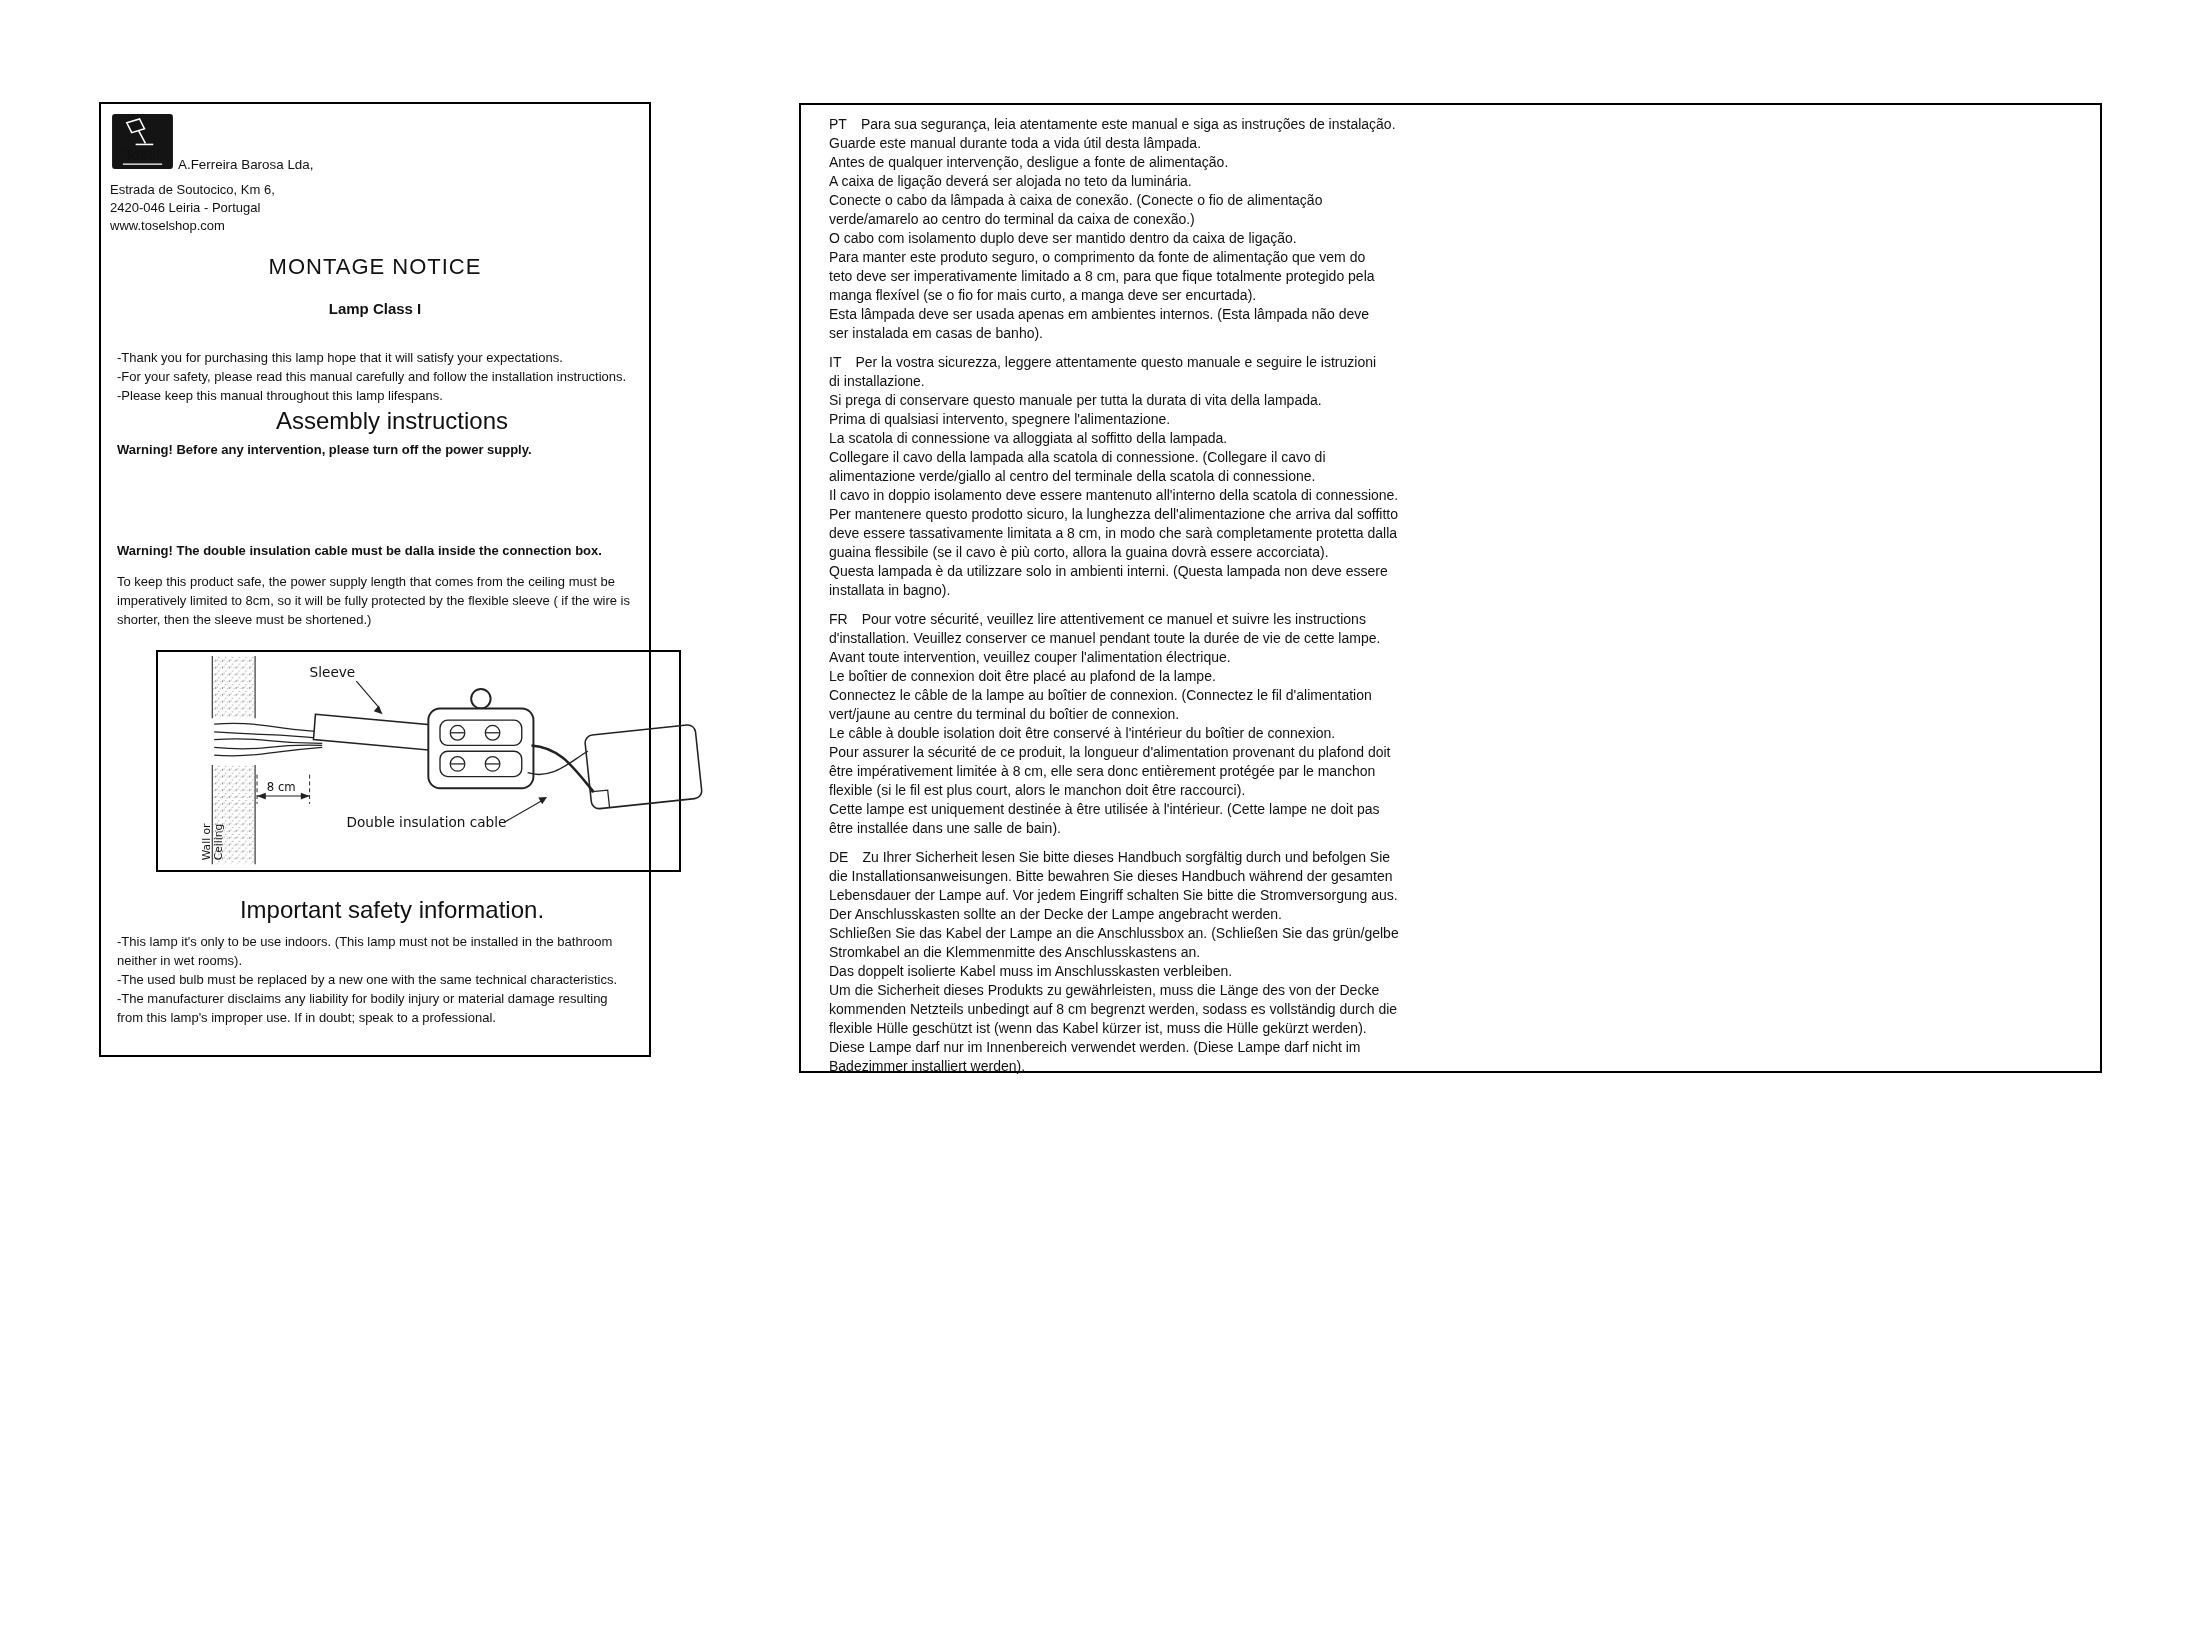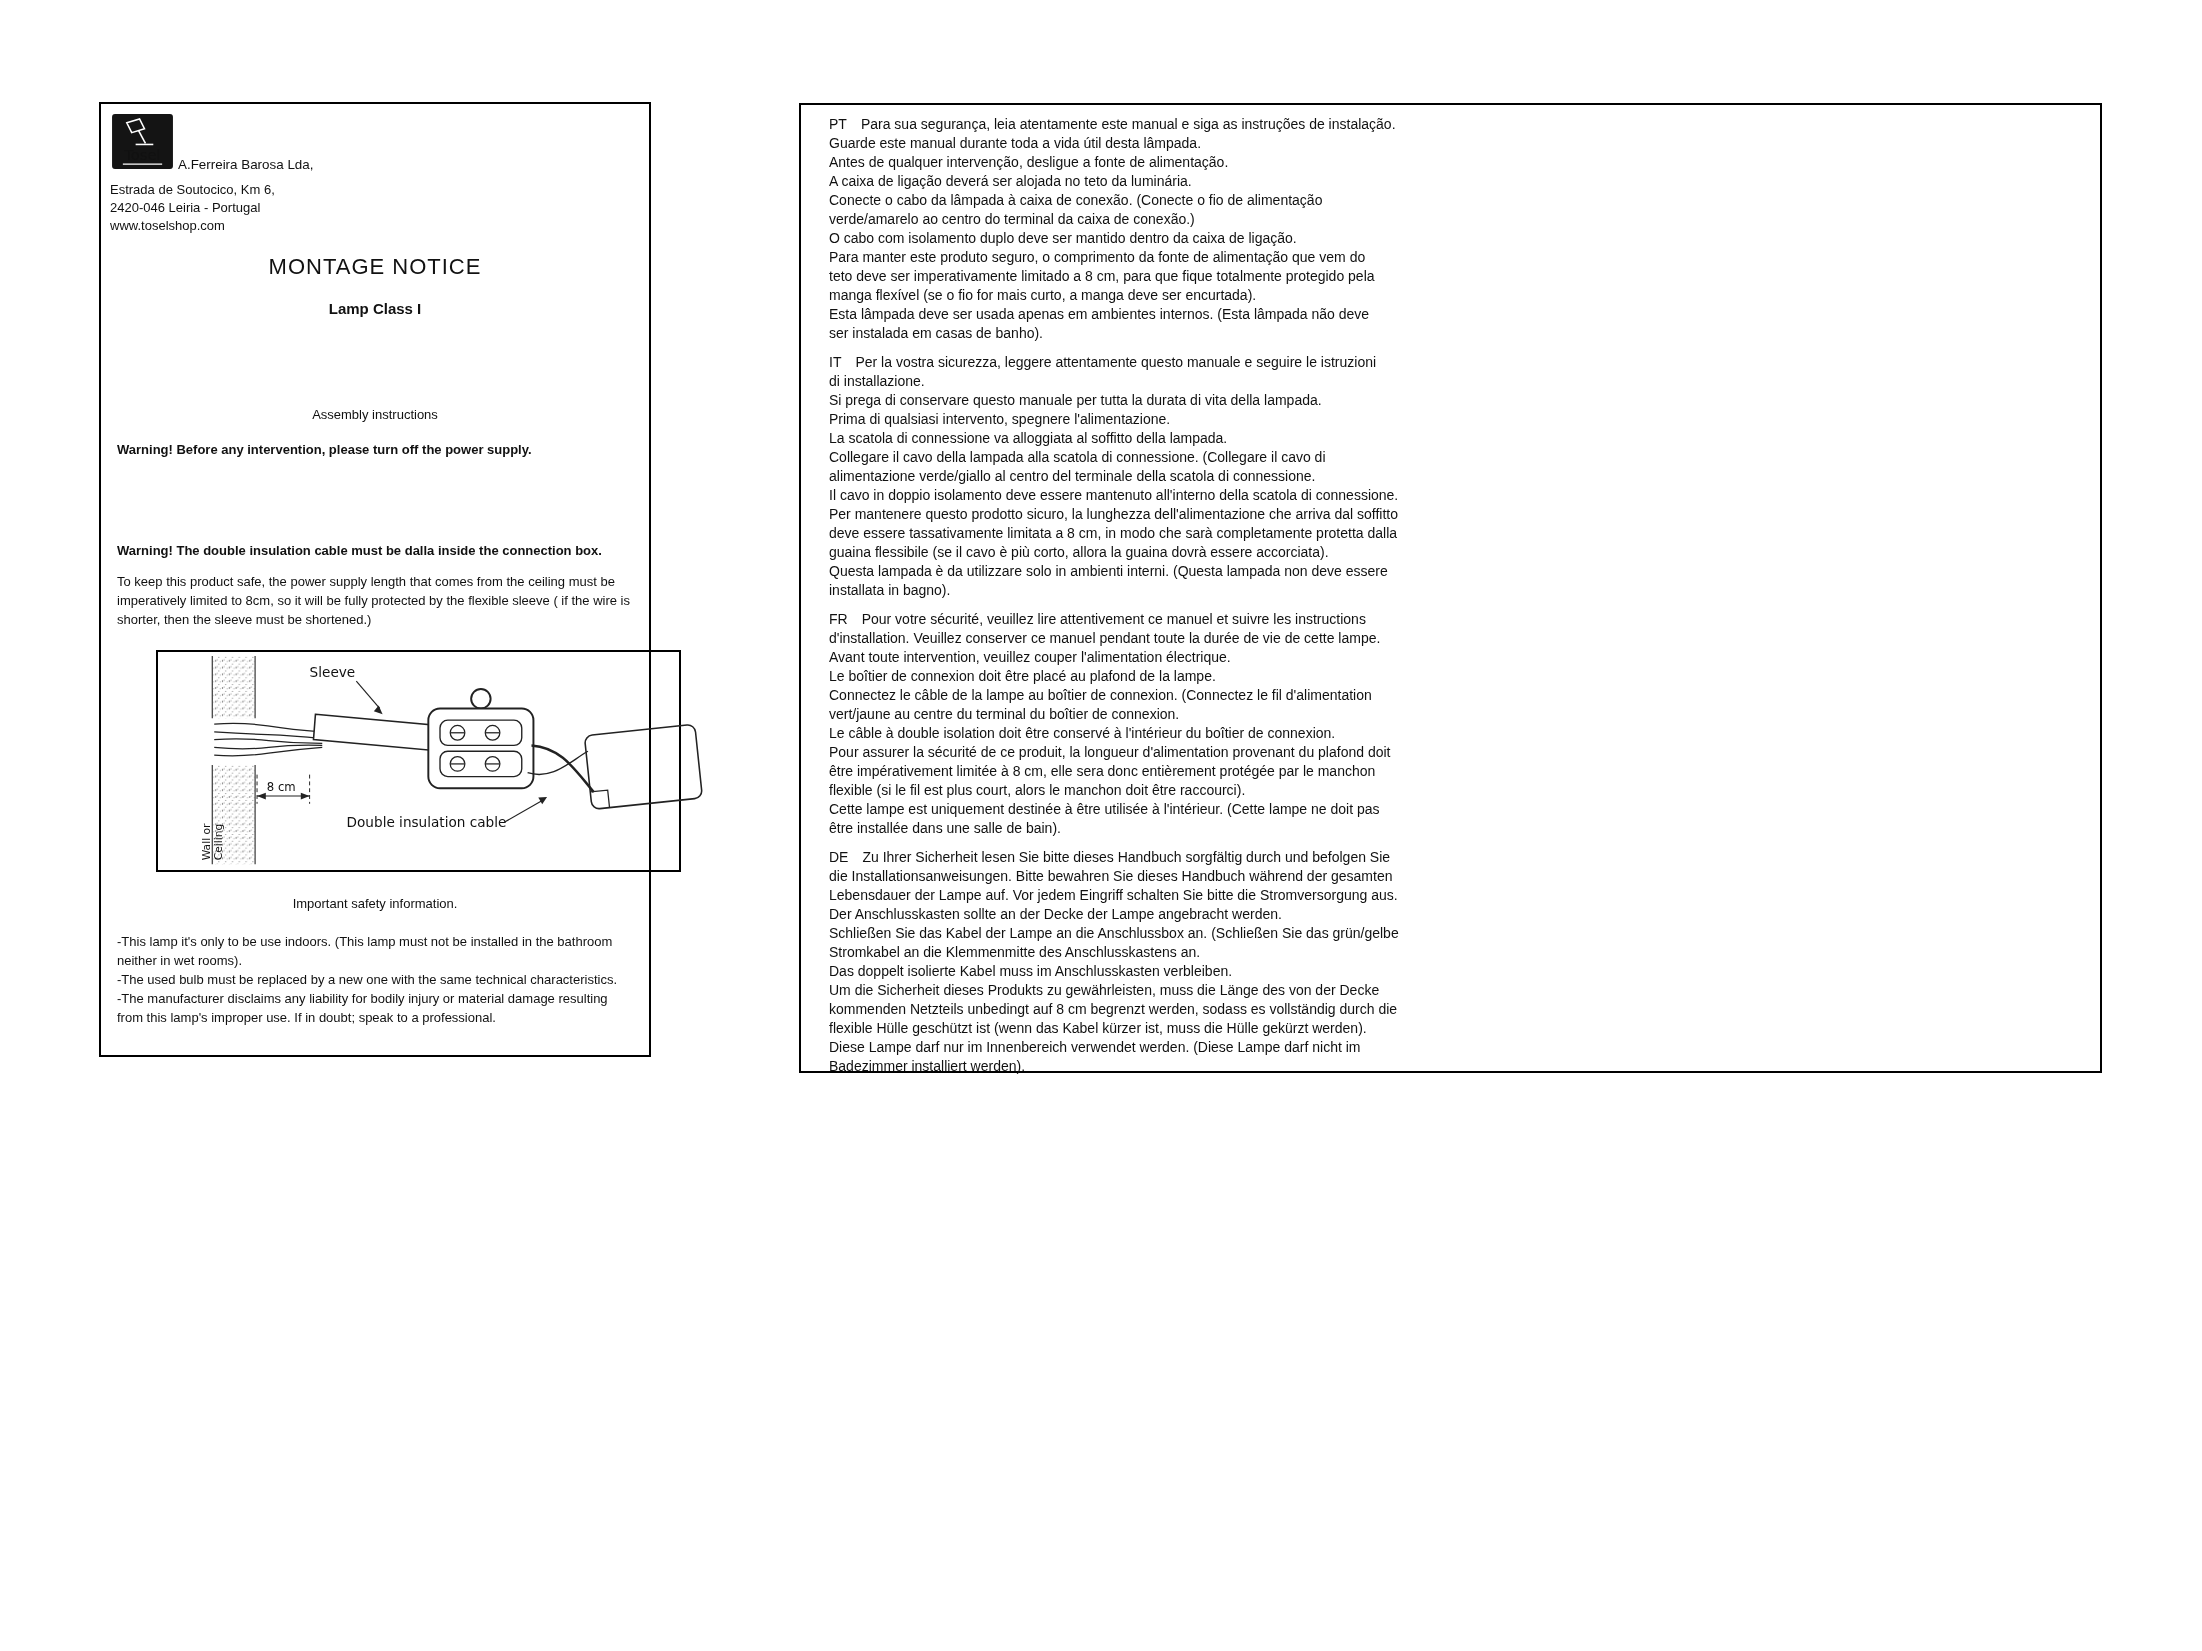--- a/index.html
+++ b/index.html
@@ -6,21 +6,21 @@
   body{width:2203px;height:1651px;position:relative;font-family:"Liberation Sans","DejaVu Sans",sans-serif;color:#111;}
   .page{position:absolute;background:#fff;border:2px solid #000;box-sizing:border-box;}
   #left-page{left:99px;top:102px;width:552px;height:955px;}
   #right-page{left:799px;top:103px;width:1303px;height:970px;padding:10px 20px;}
   .ml{white-space:pre-line;}
   .abs{position:absolute;}
   .body-text{font-size:13px;line-height:19px;}
   .bold{font-weight:bold;}
   .center{width:100%;text-align:center;}
   #doc-title{font-size:22px;letter-spacing:1px;}
-  .section-heading{font-size:13px;}
+  .section-heading{font-size:24px;padding-left:17px;}
   #subtitle{font-size:15px;font-weight:bold;}
   .addr{font-size:13px;line-height:18px;}
   .company{font-size:13.4px;}
   .lang-section{font-size:14px;line-height:19px;margin:0 0 10px 8px;white-space:pre-line;max-width:713px;}
   #diagram-box{left:55px;top:546px;width:525px;height:222px;border:2px solid #000;box-sizing:border-box;padding-left:40px;}
   svg text{font-family:"DejaVu Sans","Liberation Sans",sans-serif;fill:#111;}
 </style>
 </head>
 <body>
 
@@ -39,20 +39,23 @@
     </svg>
   </div>
   <div class="abs company" style="left:77px;top:53px;">A.Ferreira Barosa Lda,</div>
   <div class="abs addr ml" style="left:9px;top:77px;">Estrada de Soutocico, Km 6,
 2420-046 Leiria - Portugal
 www.toselshop.com</div>
 
   <div class="abs center" id="doc-title" style="top:150px;">MONTAGE NOTICE</div>
   <div class="abs center" id="subtitle" style="top:196px;">Lamp Class I</div>
 
+  <div class="abs body-text ml" style="left:16px;top:244px;width:614px;">-Thank you for purchasing this lamp hope that it will satisfy your expectations.
+-For your safety, please read this manual carefully and follow the installation instructions.
+-Please keep this manual throughout this lamp lifespans.</div>
 
   <div class="abs center section-heading" style="top:303px;">Assembly instructions</div>
 
   <div class="abs body-text bold" style="left:16px;top:336px;width:614px;">Warning! Before any intervention, please turn off the power supply.</div>
 
 
   <div class="abs body-text bold" style="left:16px;top:437px;width:614px;">Warning! The double insulation cable must be dalla inside the connection box.</div>
 
   <div class="abs body-text ml" style="left:16px;top:468px;width:616px;">To keep this product safe, the power supply length that comes from the ceiling must be
 imperatively limited to 8cm, so it will be fully protected by the flexible sleeve ( if the wire is

